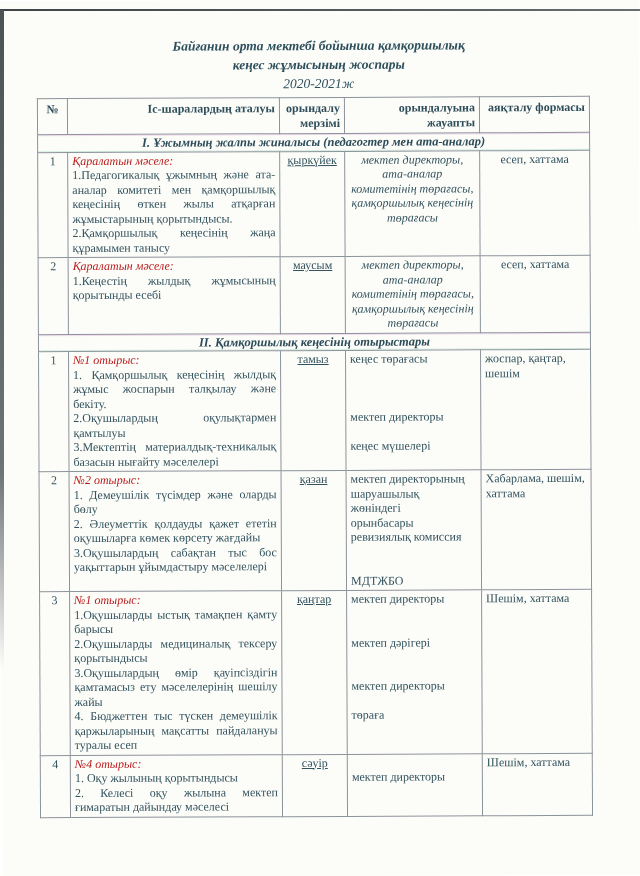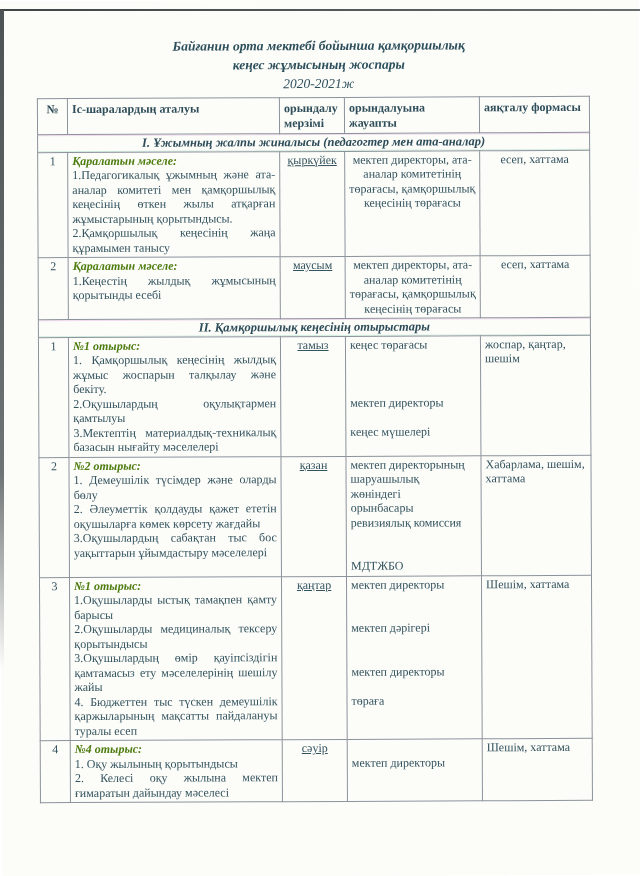--- a/index.html
+++ b/index.html
@@ -38,38 +38,38 @@
     border-collapse:collapse; table-layout:fixed;
     font-size:12px; line-height:14.5px;
     color:#33535e;
   }
   .plan th, .plan td {
     border:1px solid #8d939b;
     vertical-align:top;
     padding:1px 4px 2px 4px;
   }
   .plan thead th {
-    font-weight:bold; text-align:left;
+    font-weight:bold; text-align:right;
     padding-top:3px; padding-bottom:3px;
     color:#2f4e5a;
   }
   .plan thead th.c-num { text-align:center; }
   .plan thead th.c-form { }
   td.section-heading {
     text-align:center; font-weight:bold; font-style:italic;
     font-size:12.5px; padding-top:1px; padding-bottom:1px;
     color:#2d4c59;
     box-shadow: inset 0 1px 0 rgba(216,120,210,.25), inset 0 -1px 0 rgba(90,200,150,.25);
   }
   td.num-cell { text-align:center; }
-  .activity-heading { font-weight:bold; font-style:italic; color:#4d7c0f; }
+  .activity-heading { font-weight:normal; font-style:italic; color:#b91c1c; }
   .activity-item { text-align:justify; }
   td.term-cell { text-align:center;text-decoration:underline; }
   td.resp-cell { white-space:pre-line; }
-  td.resp-cell.center { text-align:center; }
+  td.resp-cell.center { text-align:center;font-style:italic; }
   td.form-cell { }
   td.form-cell.center { text-align:center;border-radius:28px; }
 </style>
 </head>
 <body>
 
 <div class="sheet">
 
   <div class="title-block">
     <div class="title-line">Байғанин орта мектебі бойынша қамқоршылық</div>

